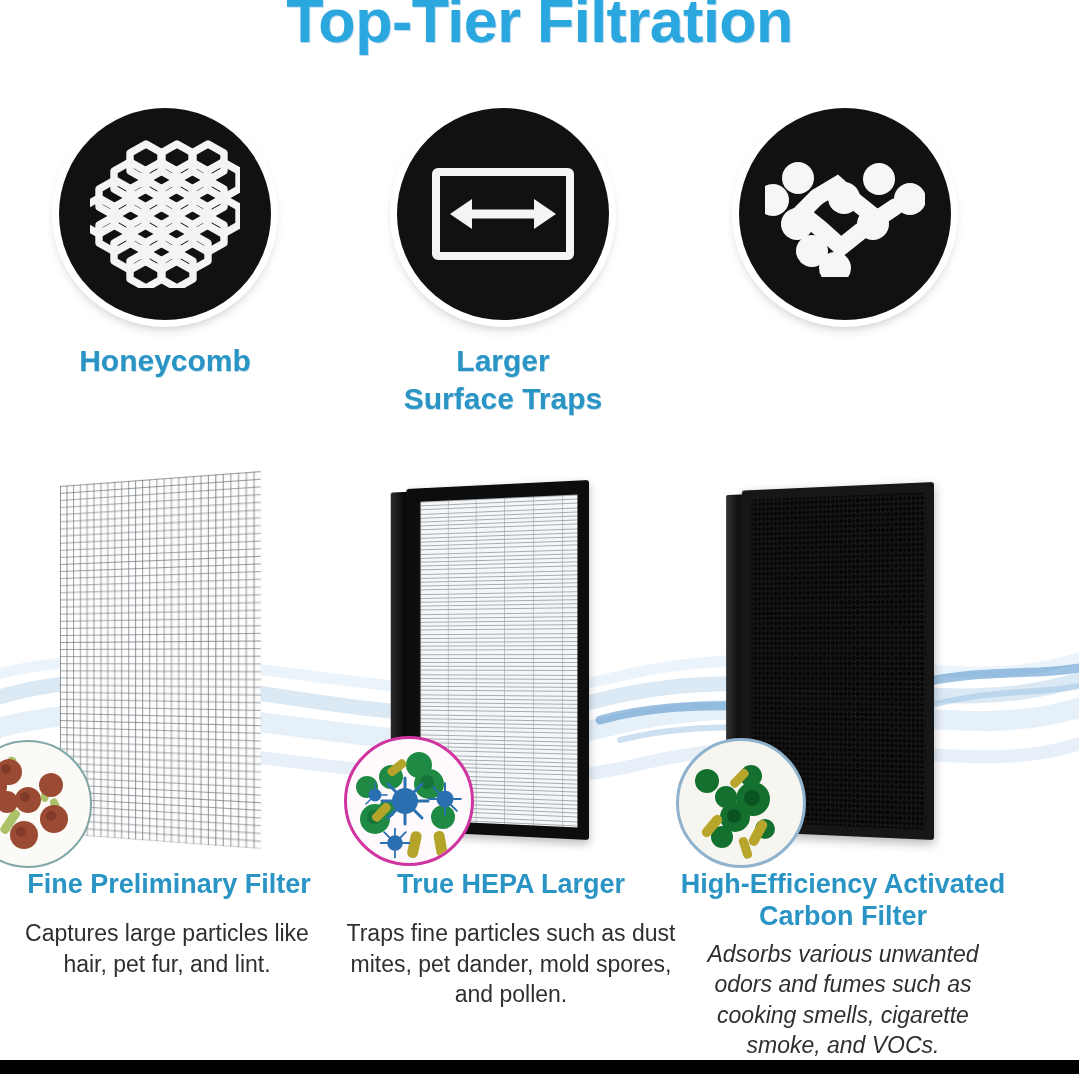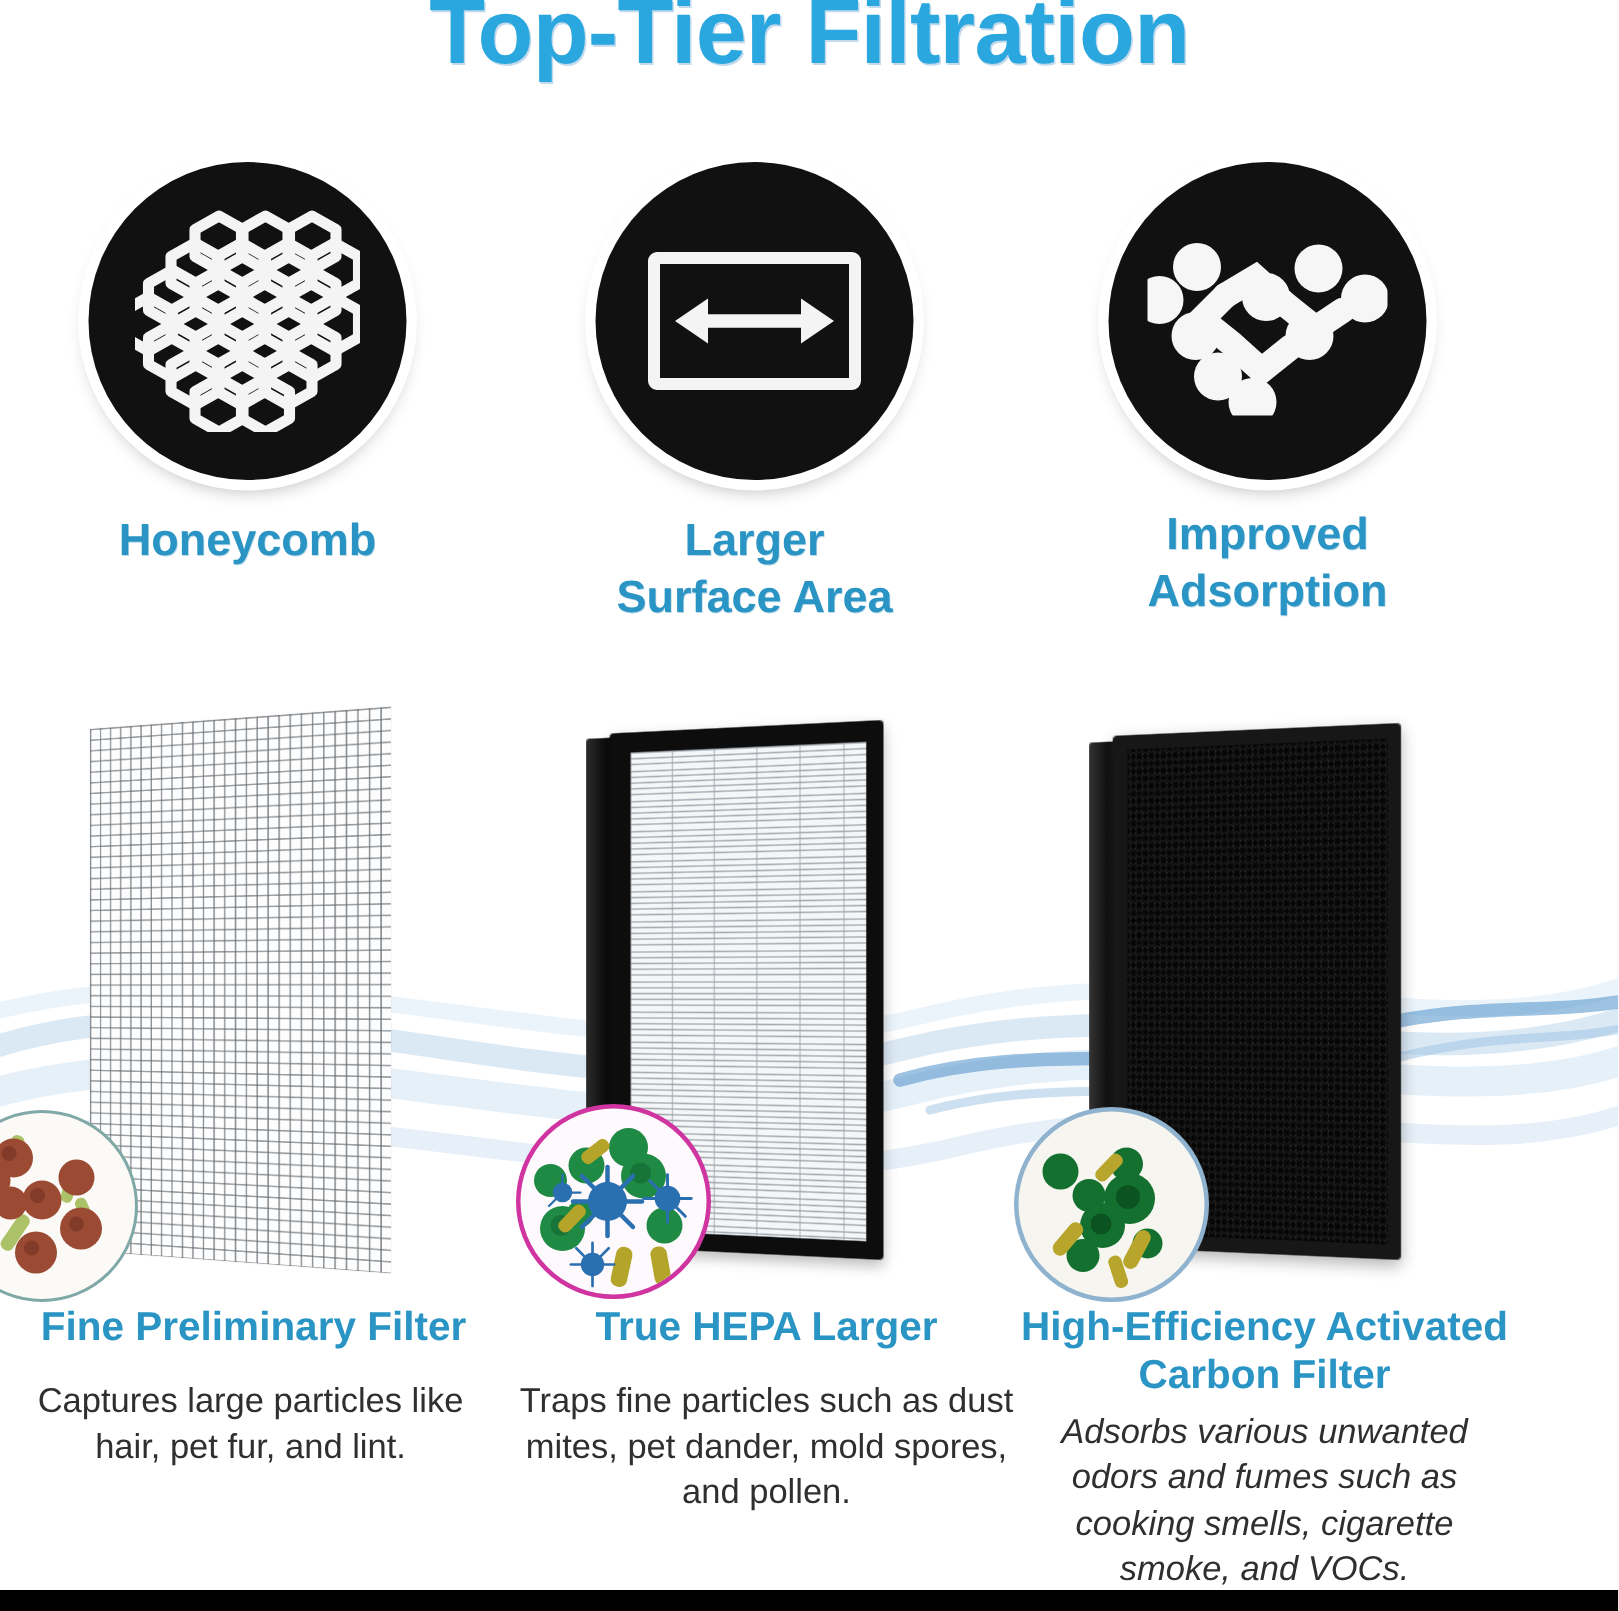--- a/index.html
+++ b/index.html
@@ -321,21 +321,21 @@
           <rect x="4" y="4" width="134" height="84" rx="2" fill="none" stroke="#f4f4f4" stroke-width="8"></rect>
           <g stroke="#f4f4f4" stroke-width="9" stroke-linecap="butt">
             <line x1="34" y1="46" x2="108" y2="46"></line>
           </g>
           <polygon points="18,46 40,31 40,61" fill="#f4f4f4"></polygon>
           <polygon points="124,46 102,31 102,61" fill="#f4f4f4"></polygon>
         </svg>
       </div>
       <div class="feature-label">
         <div>Larger</div>
-        <div>Surface Area</div>
+        <div>Surface Traps</div>
       </div>
     </div>
 
     <div class="feature f2">
       <div class="icon-badge">
         <svg width="160" height="126" viewBox="0 0 160 126">
           <g stroke="#f6f6f6" stroke-width="17" stroke-linecap="round" fill="none">
             <polyline points="52,46 72,34 92,52 112,68 130,56"></polyline>
             <polyline points="52,46 36,62 56,78 76,96 96,80"></polyline>
           </g>
@@ -344,24 +344,20 @@
             <circle cx="8" cy="49" r="16"></circle>
             <circle cx="114" cy="28" r="16"></circle>
             <circle cx="145" cy="48" r="16"></circle>
             <circle cx="79" cy="47" r="16"></circle>
             <circle cx="32" cy="73" r="16"></circle>
             <circle cx="47" cy="100" r="16"></circle>
             <circle cx="70" cy="117" r="16"></circle>
             <circle cx="108" cy="73" r="16"></circle>
           </g>
         </svg>
-      </div>
-      <div class="feature-label">
-        <div>Improved</div>
-        <div>Adsorption</div>
       </div>
     </div>
   </div>
 
   <div class="filters">
 
     <svg class="airflow" viewBox="0 0 1079 260" preserveAspectRatio="none">
       <g fill="none" stroke-linecap="round">
         <path d="M-10,120 C180,56 380,176 600,120 C790,72 940,150 1090,96" stroke="#cfe2f2" stroke-width="15" opacity="0.75"></path>
         <path d="M-10,150 C200,92 400,202 610,146 C800,98 960,172 1090,124" stroke="#e2edf8" stroke-width="20" opacity="0.85"></path>

